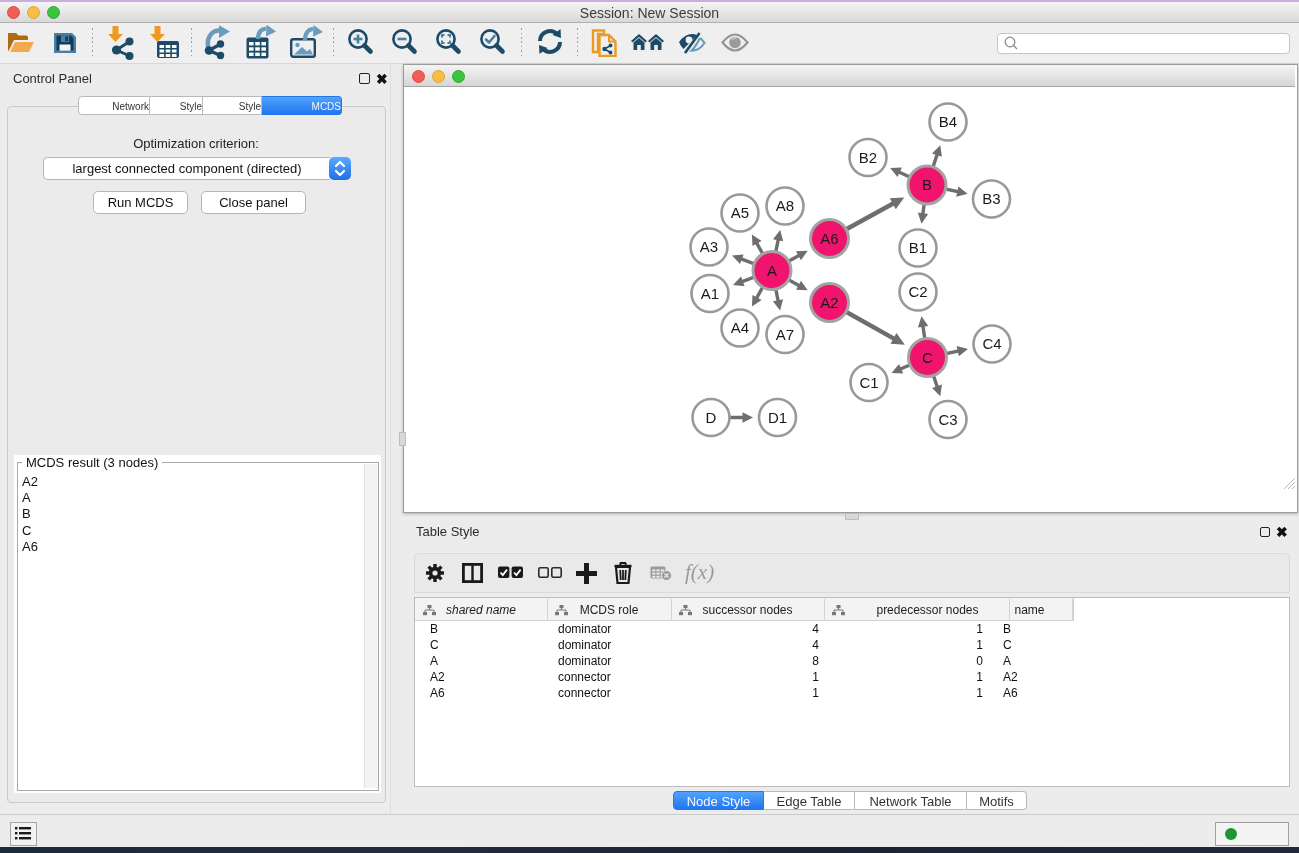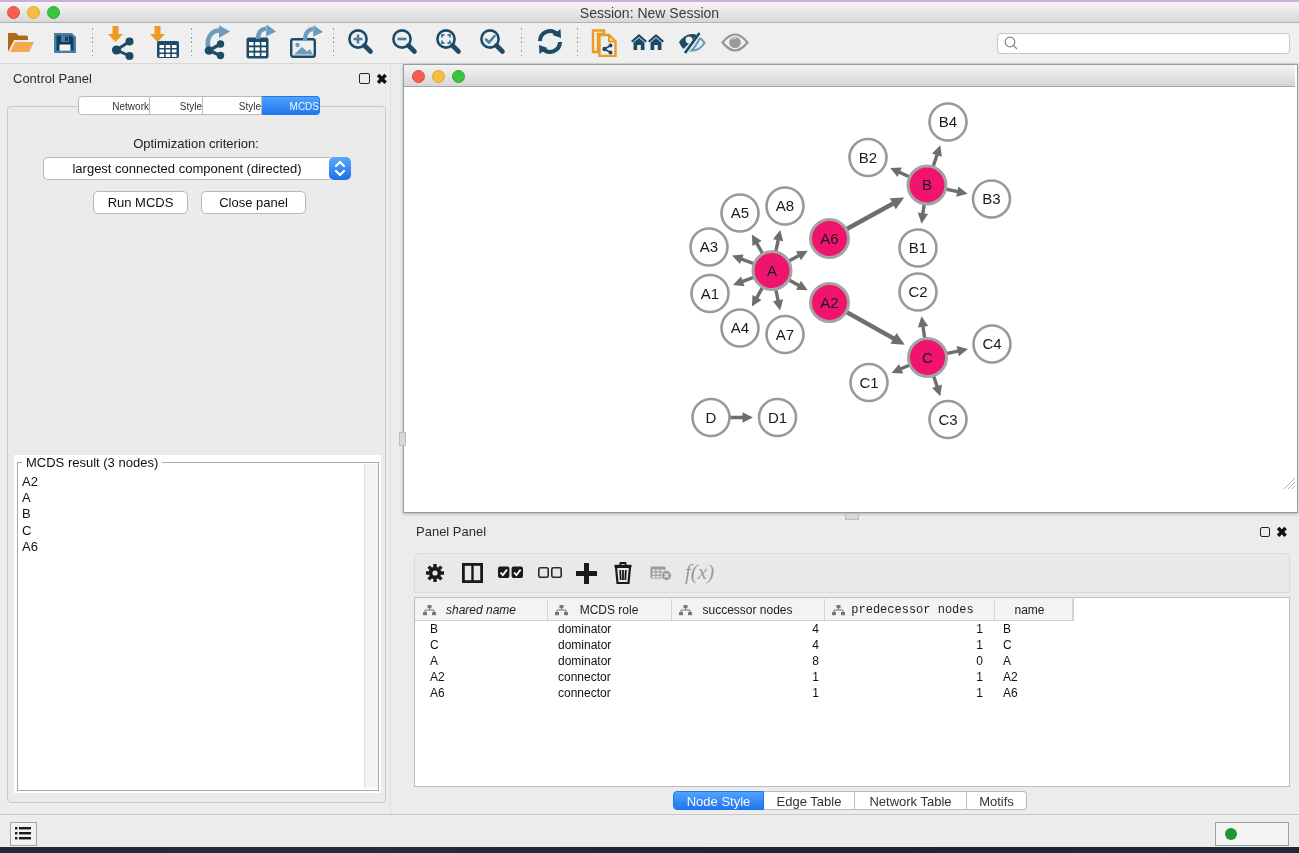--- a/index.html
+++ b/index.html
@@ -199,21 +199,21 @@
   </svg>
 
 <div class="abs" id="cp-title">Control Panel</div>
 <div class="abs floatbtn" style="left:359px;top:73px;"></div>
 <div class="abs closex" style="left:376px;top:73px;">✖</div>
 <div class="abs" id="cp-box"></div>
 <div class="abs tabseg" style="left:78px;">
   <div class="seg first" style="width:72px;">Network</div>
   <div class="seg" style="width:53px;">Style</div>
   <div class="seg" style="width:59px;">Style</div>
-  <div class="seg sel last" style="width:58px;">MCDS</div>
+  <div class="seg sel last" style="width:80px;">MCDS</div>
 </div>
 <div class="abs" id="optlabel">Optimization criterion:</div>
 <div class="abs" id="combo">largest connected component (directed)</div>
 <div class="abs" id="combostep"></div>
 <svg class="abs" style="left:329px;top:157px;" width="22" height="23" viewBox="0 0 22 23">
     <polyline points="7,9 11,5 15,9" fill="none" stroke="#fff" stroke-width="2.2" stroke-linecap="round" stroke-linejoin="round"></polyline>
     <polyline points="7,14 11,18 15,14" fill="none" stroke="#fff" stroke-width="2.2" stroke-linecap="round" stroke-linejoin="round"></polyline>
   </svg>
 <div class="abs btn" style="left:93px;top:191px;width:93px;">Run MCDS</div>
 <div class="abs btn" style="left:201px;top:191px;width:103px;">Close panel</div>
@@ -312,21 +312,21 @@
   </svg>
   <svg class="abs" style="left:879px;top:412px;" width="13" height="13" viewBox="0 0 13 13">
       <line x1="1" y1="12" x2="12" y2="1" stroke="#b5b5b5" stroke-width="1"></line>
       <line x1="5" y1="12" x2="12" y2="5" stroke="#b5b5b5" stroke-width="1"></line>
       <line x1="9" y1="12" x2="12" y2="9" stroke="#b5b5b5" stroke-width="1"></line>
     </svg>
 </div>
 <div class="abs" style="left:399px;top:432px;width:5px;height:12px;background:#d8d8d8;border:1px solid #bdbdbd;"></div>
 <div class="abs" style="left:845px;top:513px;width:12px;height:5px;background:#d8d8d8;border:1px solid #bdbdbd;"></div>
 
-<div class="abs" id="tp-title">Panel Panel</div>
+<div class="abs" id="tp-title">Table Style</div>
 <div class="abs floatbtn" style="left:1260px;top:527px;width:10px;height:10px;"></div>
 <div class="abs closex" style="left:1276px;top:526px;">✖</div>
 <div class="abs" id="tp-toolbar"></div>
 <svg class="abs" style="left:425px;top:563px;" width="20" height="20" viewBox="0 0 20 20">
 <g fill="#1a1a1a">
       <circle cx="10" cy="10" r="6.2"></circle>
 <g stroke="#1a1a1a" stroke-width="3.4">
 <line x1="10" y1="1" x2="10" y2="19"></line>
         <line x1="1" y1="10" x2="19" y2="10"></line>
 <line x1="3.6" y1="3.6" x2="16.4" y2="16.4"></line>
@@ -399,21 +399,21 @@
 </svg>
 <div class="abs hcol" style="left:256px;top:1px;width:153px;">successor nodes</div>
 <svg class="abs" style="left:264px;top:7px;" width="13" height="11" viewBox="0 0 13 11">
 <g fill="#777">
         <rect x="4.5" y="0" width="4" height="3.2"></rect>
         <rect x="0" y="7" width="4" height="3.2"></rect>
         <rect x="9" y="7" width="4" height="3.2"></rect>
       </g>
 <path d="M6.5 3.2 L6.5 5 M2 7 L2 5 L11 5 L11 7" fill="none" stroke="#777" stroke-width="1"></path>
 </svg>
-<div class="abs hcol" style="left:416px;top:1px;width:163px;font-family:Liberation Mono, monospace;">predecessor nodes</div>
+<div class="abs hcol" style="left:431px;top:1px;width:163px;">predecessor nodes</div>
 <svg class="abs" style="left:417px;top:7px;" width="13" height="11" viewBox="0 0 13 11">
 <g fill="#777">
         <rect x="4.5" y="0" width="4" height="3.2"></rect>
         <rect x="0" y="7" width="4" height="3.2"></rect>
         <rect x="9" y="7" width="4" height="3.2"></rect>
       </g>
 <path d="M6.5 3.2 L6.5 5 M2 7 L2 5 L11 5 L11 7" fill="none" stroke="#777" stroke-width="1"></path>
 </svg>
 <div class="abs hcol" style="left:572px;top:1px;width:85px;">name</div>
 <div class="cell" style="left:15px;top:24px;">B</div>

